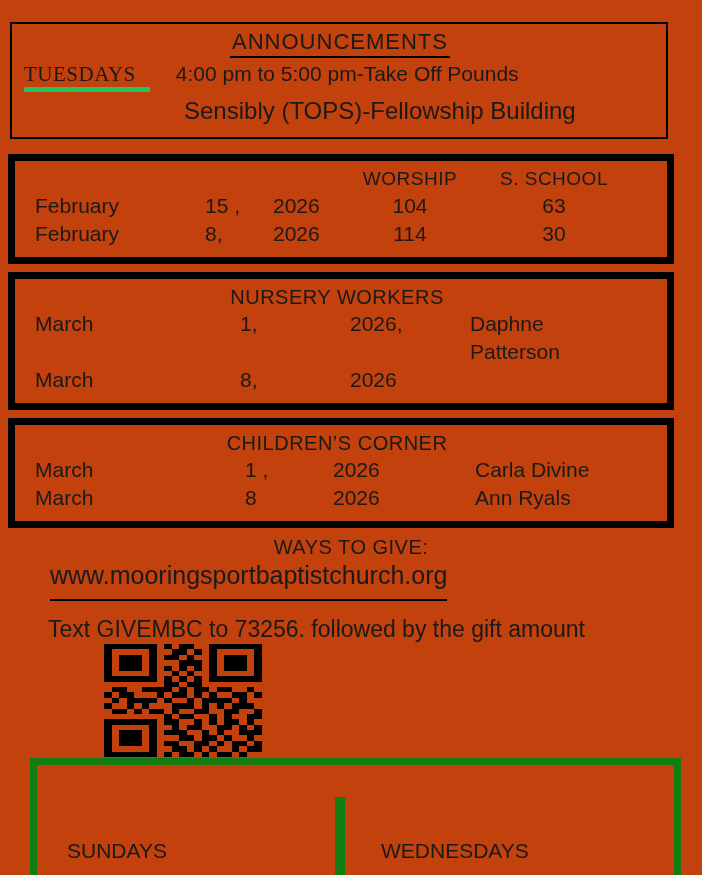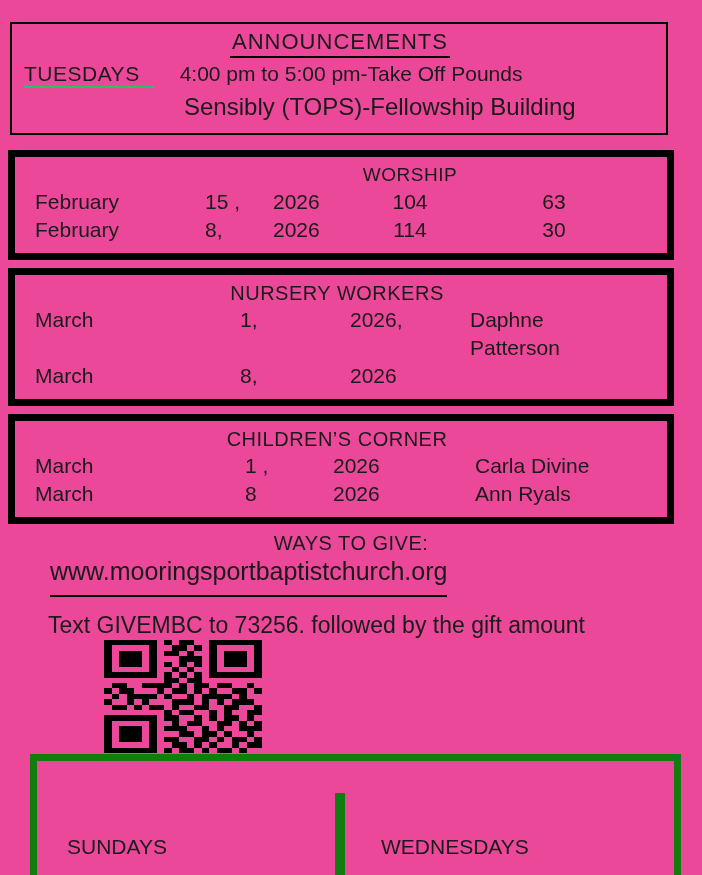--- a/index.html
+++ b/index.html
@@ -1,29 +1,29 @@
 <!DOCTYPE html>
 <html><head>
 <meta charset="utf-8">
 <style>
   * { margin:0; padding:0; box-sizing:border-box; }
   body { background:#e8e8e8; font-family:"Liberation Sans", sans-serif; }
   .page {
-    width:702px; height:875px; background:#ec4899; color:#1a1a1a;
+    width:702px; height:875px; background:#c2410c; color:#1a1a1a;
     position:relative; overflow:hidden; margin:0 auto;
   }
   
   .ann-box {
     margin:22px 0 0 10px; width:658px; border:2px solid #000;
     padding:5px 10px 12px 12px;
   }
   .ann-title { text-align:center; font-size:22px; letter-spacing:1px; }
   .ann-title span { display:inline-block; border-bottom:2px solid #000; padding:0 2px 1px; }
   .ann-line1 { margin-top:4px; font-size:21px; display:flex; align-items:baseline; }
-  .day-label { display:inline-block; border-bottom:2px solid #22c55e; padding-right:14px; margin-right:26px; letter-spacing:0.5px; }
+  .day-label { display:inline-block; border-bottom:5px solid #22c55e; padding-right:14px; margin-right:26px; letter-spacing:0.5px;font-family:Liberation Serif, serif; }
   .ann-line2 { margin-top:5px; padding-left:160px; font-size:24px; }
 
   
   .thick-box {
     margin:15px 12px 0 8px; width:666px; border:7px solid #000;
     padding:5px 28px 9px 20px;
   }
   .thick-box + .thick-box, .thick-box.tight { margin-top:8px; }
   .grid-row { display:grid; line-height:28px; font-size:21px; }
   .att { grid-template-columns:170px 68px 78px 118px 1fr; }
@@ -71,20 +71,21 @@
     </div>
     <div class="ann-line2">Sensibly (TOPS)-Fellowship Building</div>
   </div>
 
   <div class="thick-box">
     <div class="grid-row att att-header">
       <span class="c1"></span>
       <span class="c2"></span>
       <span class="c3"></span>
       <span class="c4">WORSHIP</span>
+      <span class="c5">S. SCHOOL</span>
     </div>
     <div class="grid-row att">
       <span class="c1">February</span>
       <span class="c2">15 ,</span>
       <span class="c3">2026</span>
       <span class="c4">104</span>
       <span class="c5">63</span>
     </div>
     <div class="grid-row att">
       <span class="c1">February</span>

